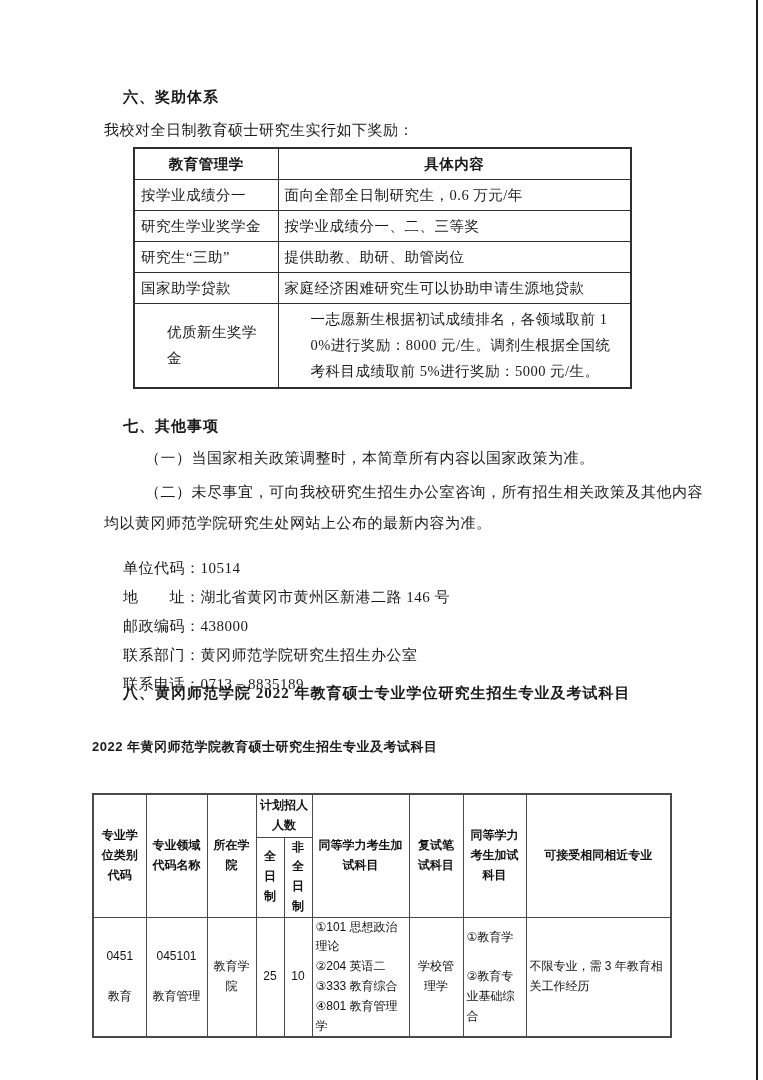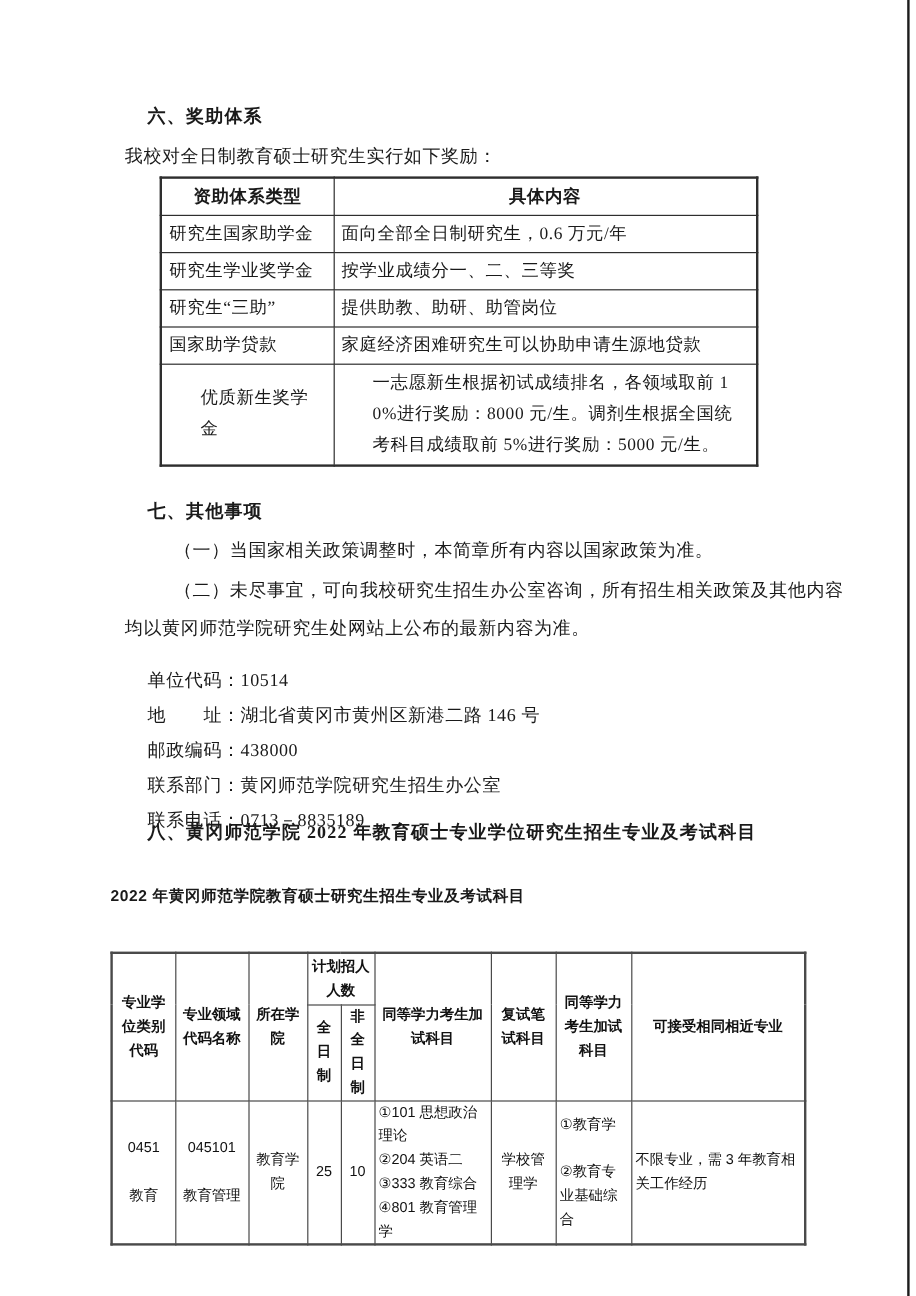--- a/index.html
+++ b/index.html
@@ -62,25 +62,25 @@
 <div class="abs body-text" style="left:104px; top:121px;">我校对全日制教育硕士研究生实行如下奖励：</div>
 
 <div class="abs" style="left:133px; top:147px;">
   <table class="t1">
     <colgroup>
         <col style="width:144px">
         <col style="width:353px">
       </colgroup>
     <tbody>
         <tr>
-      <th>资助体系类型</th>
+      <th>教育管理学</th>
       <th>具体内容</th>
     </tr>
     <tr>
-      <td>研究生国家助学金</td>
+      <td>按学业成绩分一</td>
       <td>面向全部全日制研究生，0.6 万元/年</td>
     </tr>
     <tr>
       <td>研究生学业奖学金</td>
       <td>按学业成绩分一、二、三等奖</td>
     </tr>
     <tr>
       <td>研究生“三助”</td>
       <td>提供助教、助研、助管岗位</td>
     </tr>

